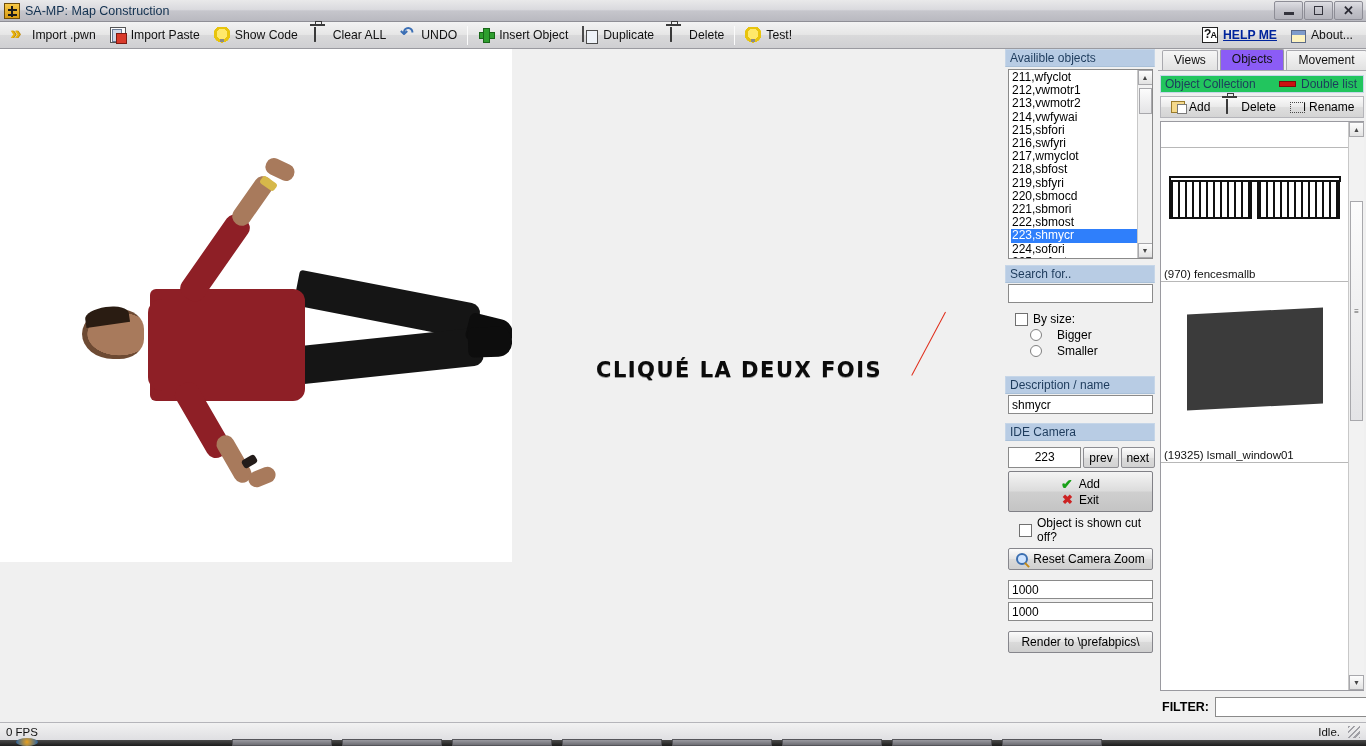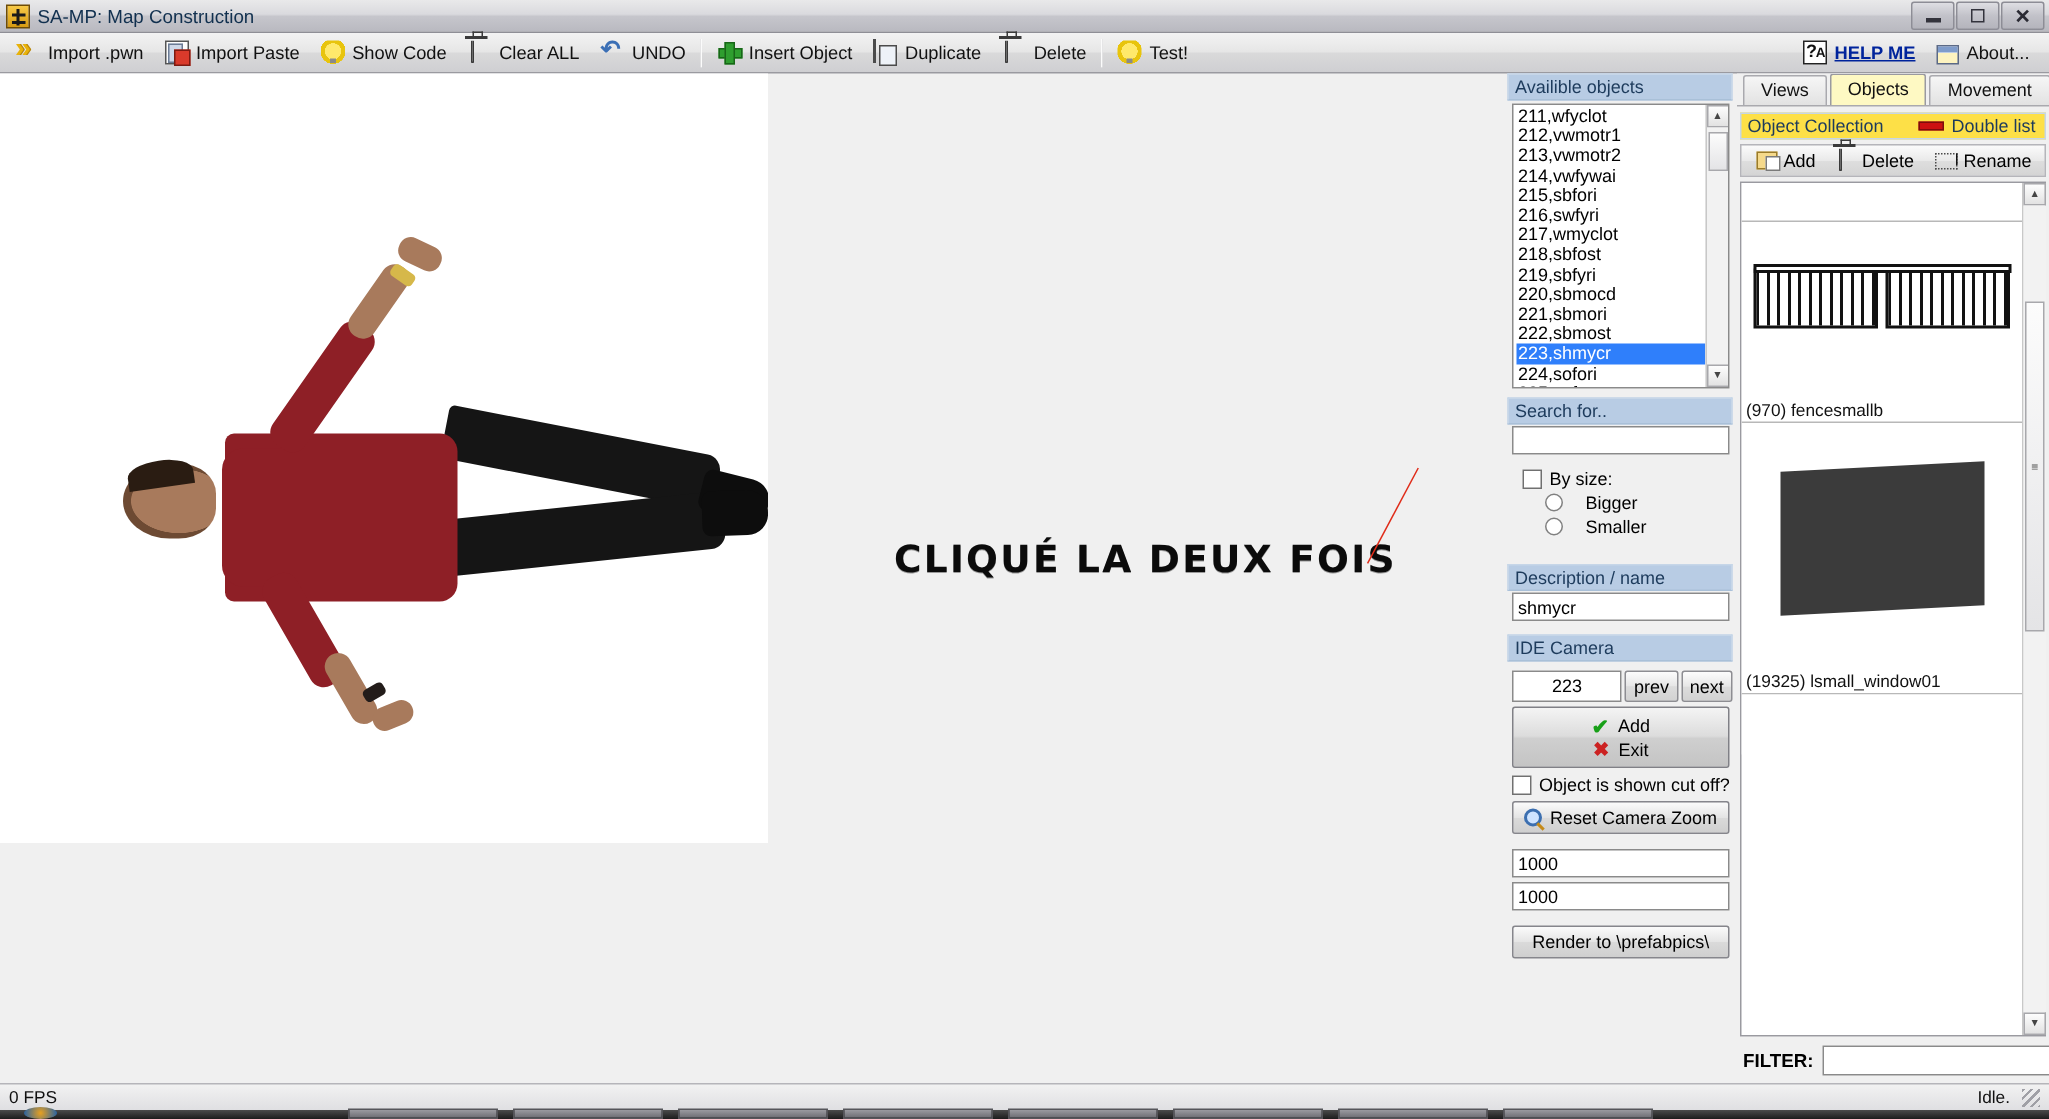--- a/index.html
+++ b/index.html
@@ -68,21 +68,21 @@
   .ic-help:before{content:"?";position:absolute;left:1px;top:-1px;font-size:12px;font-weight:bold;color:#111;}
   .ic-help:after{content:"A";position:absolute;right:0px;top:2px;font-size:9px;font-weight:bold;color:#111;}
   .ic-about{width:15px;height:13px;background:linear-gradient(#ffffff 0 38%,#fdf3c0 39% 100%);
     border:1px solid #5c6a86;margin-top:2px;}
   .ic-about:before{content:"";position:absolute;left:0;top:0;width:100%;height:4px;background:#7f9ccb;}
 
   
   .viewport{ position:absolute; left:0; top:49px; width:512px; height:513px;
     background:#ffffff; overflow:hidden; }
   .annotation{ position:absolute; left:596px; top:358px;
-    font-family:"DejaVu Sans", sans-serif; font-weight:bold; font-size:25px;
+    font-family:"DejaVu Sans", sans-serif; font-weight:bold; font-size:21px;
     letter-spacing:1.5px; color:#0b0b0b; white-space:nowrap;
     text-shadow:0 1px 0 #9a9a9a;text-align:center; }
   .leader{ position:absolute; left:945px; top:312px; width:1px; height:72px;
     background:#e02b18; transform:rotate(28deg); transform-origin:top center;}
 
   
   .ped{ position:absolute; left:30px; top:100px; width:500px; height:380px; }
   .ped div{ position:absolute; }
   .torso{ left:120px; top:140px; width:155px; height:112px; background:#8e1f26;
     border-radius:6px 12px 12px 6px;}
@@ -165,24 +165,24 @@
   .magn:after{content:"";position:absolute;right:-4px;bottom:-3px;width:6px;height:2px;
     background:#c58a18;transform:rotate(45deg);}
 
   
   .rightpanel{ position:absolute; left:1158px; top:49px; width:208px; height:673px;
     background:#f0f0f0; }
   .tabs{ display:flex; height:21px; align-items:flex-end; padding-left:4px; gap:0; }
   .tab{ padding:2px 11px 3px; font-size:12px; border:1px solid #a9a9ae;
     border-bottom:none; background:linear-gradient(#f6f6f6,#e2e2e2);
     margin-right:2px; border-radius:2px 2px 0 0; color:#111;}
-  .tab.active{ background:#fef9c3; padding-bottom:4px; border-color:#9a9aa0; }
+  .tab.active{ background:#8b5cf6; padding-bottom:4px; border-color:#9a9aa0; }
   .tabline{ height:1px; background:#a9a9ae; }
   .objcoll{ display:flex; align-items:center; justify-content:space-between;
-    background:#fde047; color:#1d3b5c; font-size:12px; padding:1px 6px 1px 4px;
+    background:#22c55e; color:#1d3b5c; font-size:12px; padding:1px 6px 1px 4px;
     margin:4px 2px 0 2px; border:1px solid #c6d6e8;text-align:right;}
   .dbl{ display:flex;align-items:center;gap:5px;}
   .redbar{ width:17px;height:6px;background:#cc1111;border:1px solid #7d0c0c;}
   .actbar{ display:flex; align-items:center; gap:14px; margin:3px 2px 0 2px;
     height:22px; padding-left:10px;
     background:linear-gradient(#fbfbfb,#e9e9e9 50%,#dedede 51%,#d4d4d4);
     border:1px solid #b5b5ba;}
   .act{ display:flex;align-items:center;gap:4px;font-size:12px;}
   .ic-add{ width:14px;height:12px;background:#f5d98b;border:1px solid #9a7b2a;
     position:relative;}
@@ -401,21 +401,21 @@
     <div class="bigrow">
       <span class="chk-green">✔</span>
       <span>Add</span>
     </div>
     <div class="bigrow">
       <span class="x-red">✖</span>
       <span>Exit</span>
     </div>
   </div>
 
-  <div class="chkrow" style="margin:4px 0 0 3px">
+  <div class="chkrow" style="margin:4px 0 0 14px">
     <span class="cbox"></span>
     <span>Object is shown cut off?</span>
   </div>
 
   <div class="wbtn2">
     <span class="magn"></span>
     <span>Reset Camera Zoom</span>
   </div>
 
   <div style="margin-top:7px">

